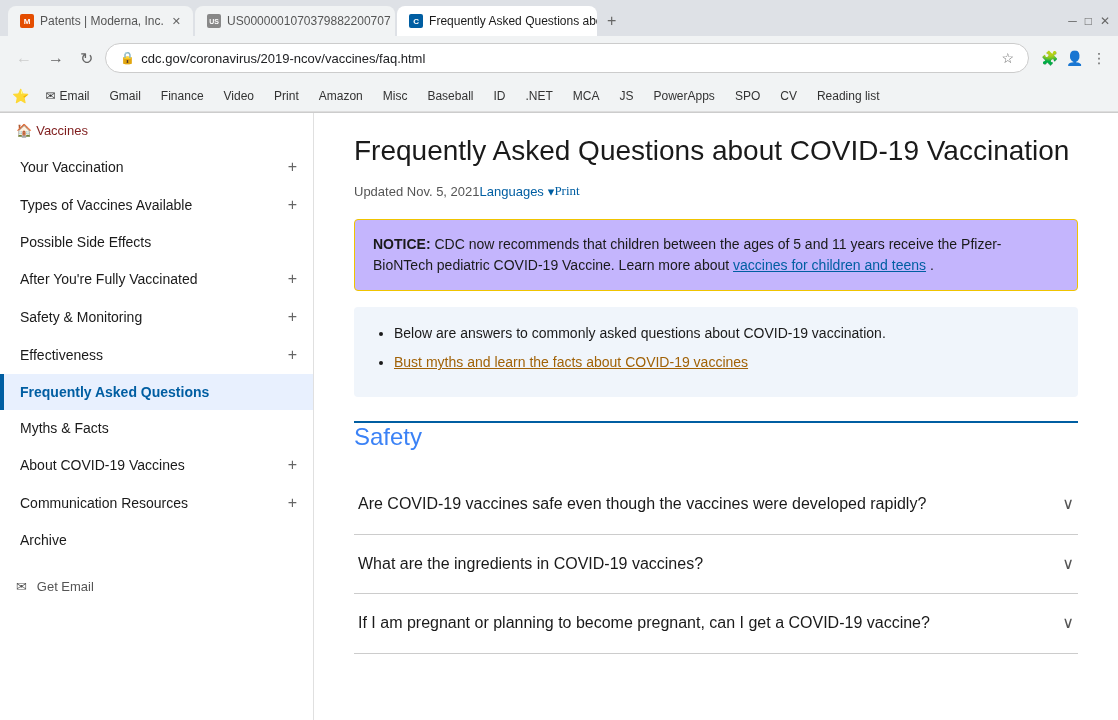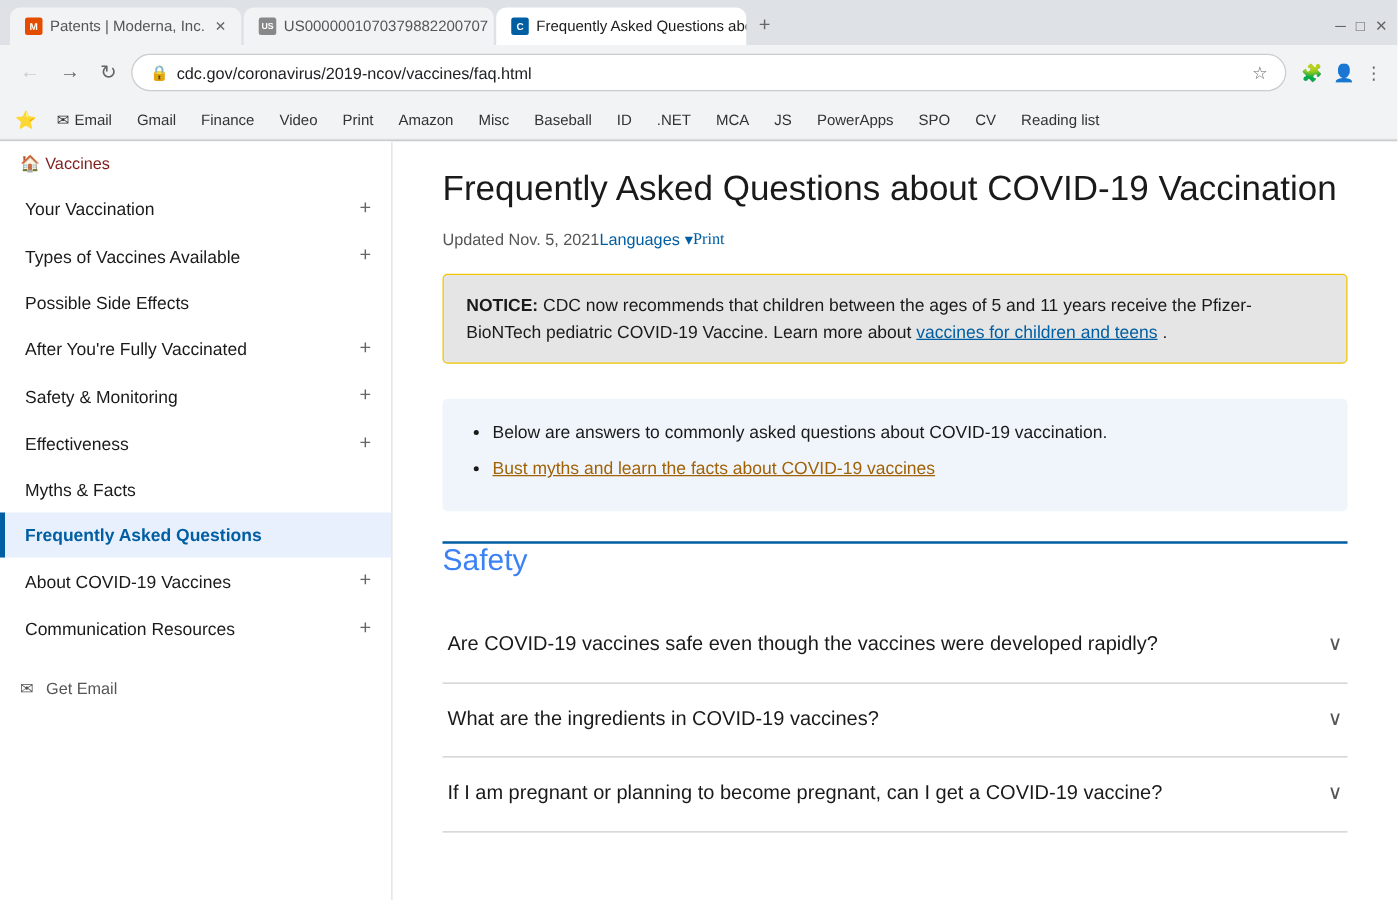--- a/index.html
+++ b/index.html
@@ -38,21 +38,21 @@
     .sidebar-item .plus { color: #666; font-size: 16px; }
 
     
     .main-content { flex: 1; overflow-y: auto; padding: 20px 40px 40px; }
     .page-title { font-size: 28px; font-weight: 400; color: #1a1a1a; margin-bottom: 14px; line-height: 1.3; }
     .meta-bar { display: flex; align-items: center; margin-bottom: 20px; font-size: 13px; color: #555; }
     .meta-bar a { color: #005ea2; text-decoration: none; }
     .languages-btn { background: none; border: none; color: #005ea2; font-size: 13px; cursor: pointer; display: flex; align-items: center; gap: 4px; }
     .print-link { color: #005ea2; text-decoration: none; font-size: 13px; font-family: Liberation Serif, serif; }
 
-    .notice-box { background: #e5e5e5; border: 1px solid #f0c400; border-radius: 4px; padding: 14px 18px; margin-bottom: 28px; font-size: 14px; line-height: 1.5; }
+    .notice-box { background: #c4b5fd; border: 1px solid #f0c400; border-radius: 4px; padding: 14px 18px; margin-bottom: 16px; font-size: 14px; line-height: 1.5; }
     .notice-box a { color: #005ea2; }
     .notice-label { font-weight: 700; }
 
     .info-box { background: #f0f5fb; border-radius: 4px; padding: 16px 20px; margin-bottom: 24px; }
     .info-box ul { list-style: disc; padding-left: 20px; }
     .info-box li { margin-bottom: 8px; font-size: 14px; line-height: 1.5; }
     .info-box a { color: #a16207; text-decoration: underline; }
 
     .section-title { font-size: 24px; font-weight: 400; color: #3b82f6; margin-bottom: 16px; padding-bottom: 8px; }
     .section-divider { border: none; border-top: 2px solid #005ea2; margin-bottom: 0; }
@@ -189,33 +189,36 @@
       <span class="plus">+</span>
     </div>
     <div class="sidebar-item">
       <span>Safety &amp; Monitoring</span>
       <span class="plus">+</span>
     </div>
     <div class="sidebar-item">
       <span>Effectiveness</span>
       <span class="plus">+</span>
     </div>
-    <div class="sidebar-item">
-      <span>Myths &amp; Facts</span>
-    </div>
     <div class="sidebar-item active">
       <span>Frequently Asked Questions</span>
     </div>
     <div class="sidebar-item">
+      <span>Myths &amp; Facts</span>
+    </div>
+    <div class="sidebar-item">
       <span>About COVID-19 Vaccines</span>
       <span class="plus">+</span>
     </div>
     <div class="sidebar-item">
       <span>Communication Resources</span>
       <span class="plus">+</span>
+    </div>
+    <div class="sidebar-item">
+      <span>Archive</span>
     </div>
 
     <div style="padding: 12px 16px; margin-top: 8px;">
       <span style="font-size:13px;color:#555;">✉</span>
       <span style="font-size:13px;color:#555;margin-left:6px;">Get Email</span>
     </div>
   </nav>
 
   <main class="main-content">
 

